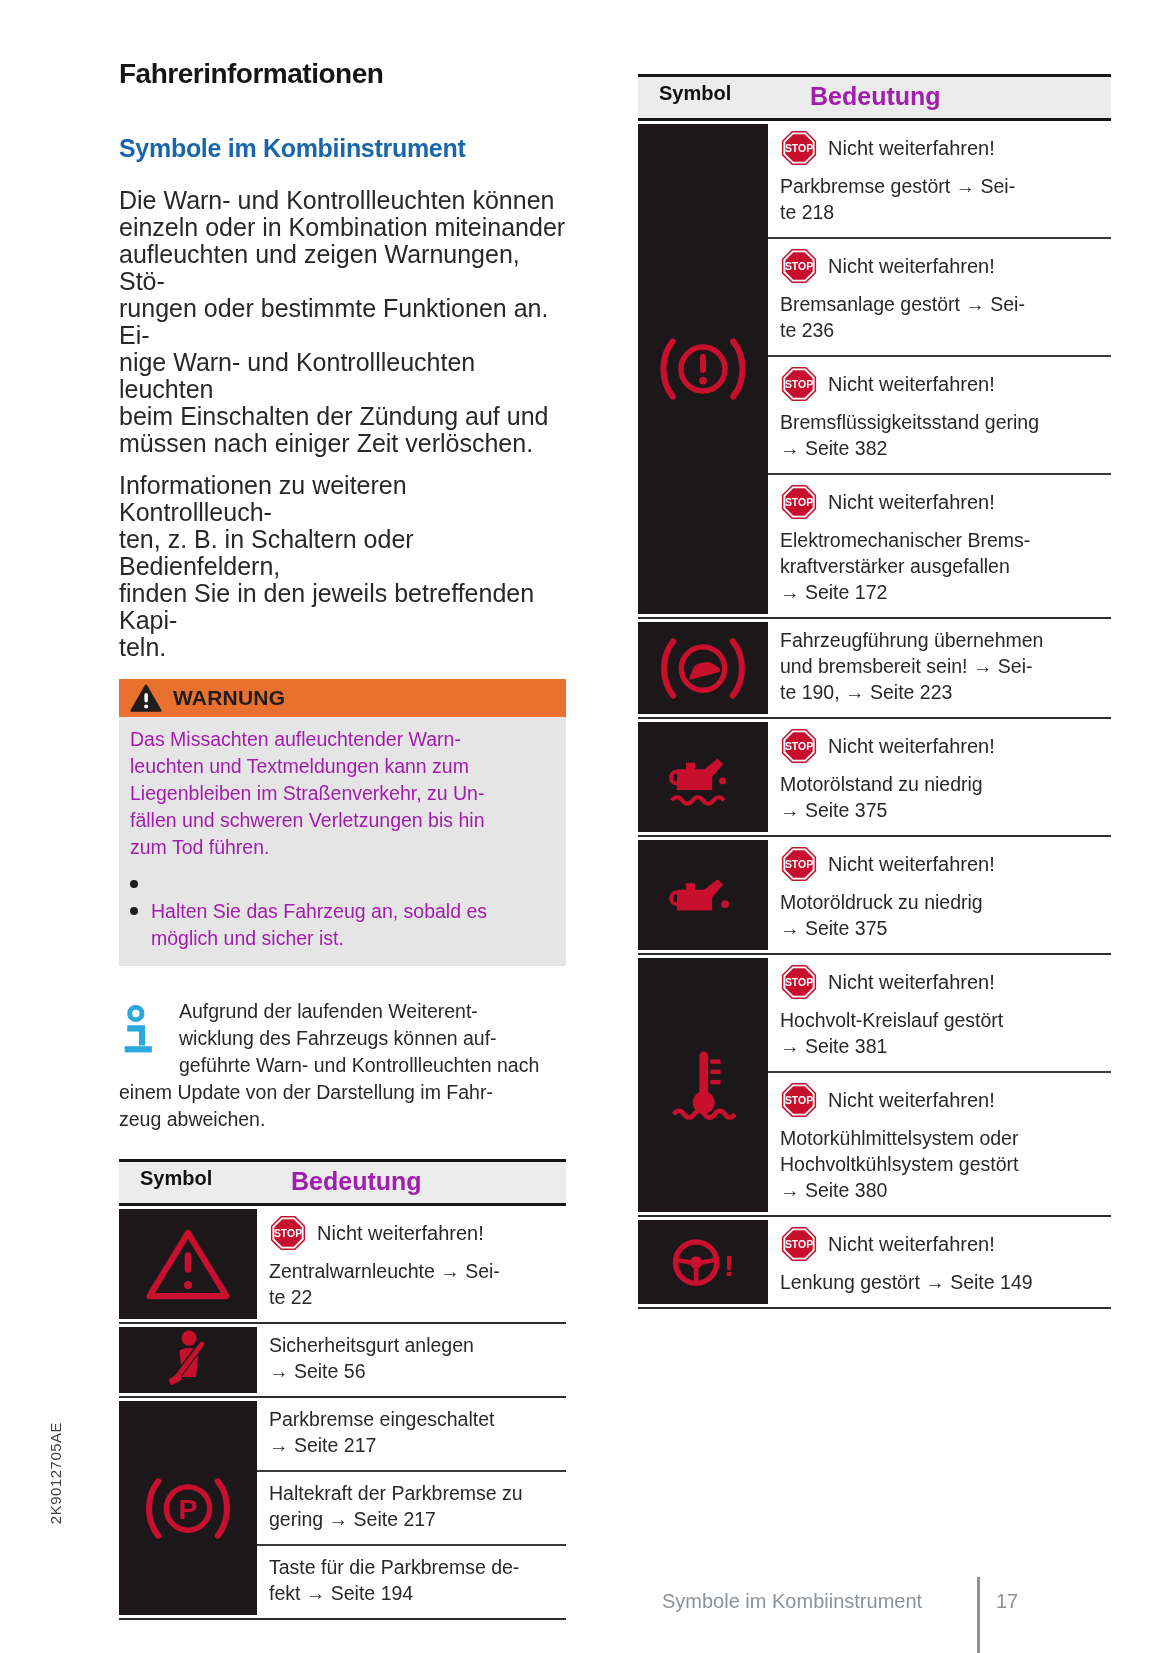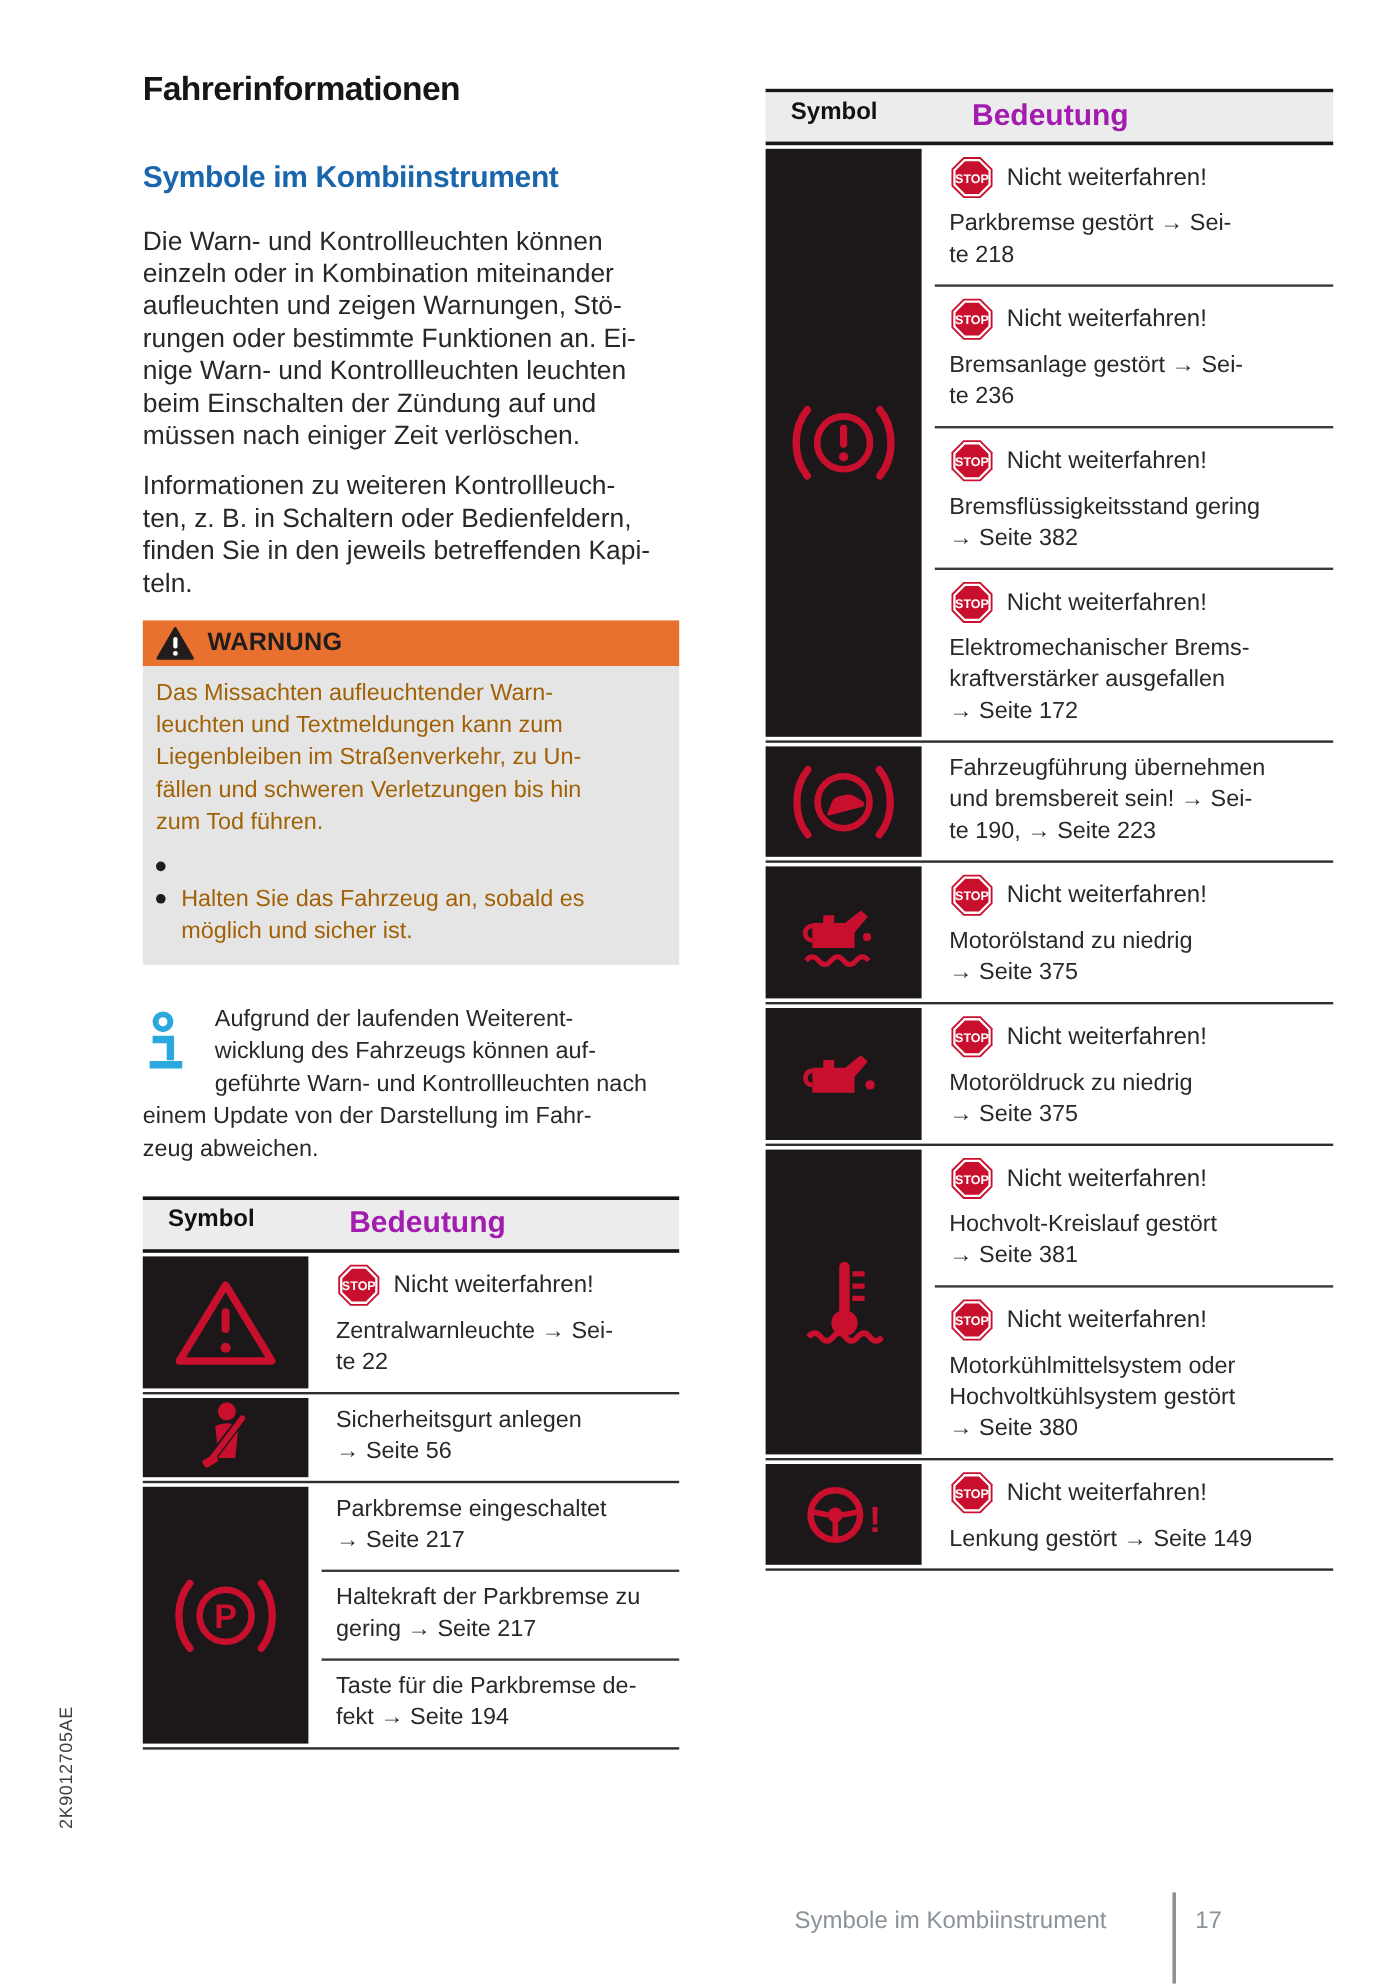--- a/index.html
+++ b/index.html
@@ -5,44 +5,44 @@
   html,body{margin:0;padding:0;}
   body{
     width:1165px;height:1653px;position:relative;overflow:hidden;
     background:#ffffff;color:#282828;
     font-family:"Liberation Sans", sans-serif;
   }
   
   .col-left{position:absolute;left:119px;top:58px;width:447px;}
   .page-title{font-size:28px;font-weight:bold;color:#161616;letter-spacing:-0.5px;margin:0 0 44px 0;}
   .section-heading{font-size:25px;font-weight:bold;color:#1a66ad;margin:0 0 24px 0;letter-spacing:-0.3px;}
-  .body-par{font-size:22px;line-height:27px;white-space:pre-line;margin:0 0 15px 0;color:#282828;}
+  .body-par{font-size:25px;line-height:27px;white-space:pre-line;margin:0 0 15px 0;color:#282828;}
   
   .warn-box{margin-top:18px;}
   .warn-head{background:#e8712f;display:flex;align-items:center;gap:11px;padding:5px 11px;height:28px;}
   .warn-title{font-size:21px;font-weight:bold;color:#221d1d;letter-spacing:0.2px;}
   .warn-body{background:#e6e5e5;padding:9px 11px 14px 11px;}
-  .warn-text{font-size:19.5px;line-height:27px;white-space:pre-line;color:#a16207;margin:0;}
+  .warn-text{font-size:19.5px;line-height:27px;white-space:pre-line;color:#a21caf;margin:0;}
   .warn-li{display:flex;gap:13px;margin-top:10px;}
   .warn-dot{width:8px;height:8px;border-radius:50%;background:#1d1d1d;margin-top:9px;flex:none;}
   
   .info-note{margin-top:32px;}
   .info-icon{float:left;width:42px;height:58px;margin:5px 16px 2px 2px;}
   .info-text{font-size:19.5px;line-height:27px;white-space:pre-line;margin:0;color:#282828;}
   
   .sym-table{border-top:3px solid #161616;margin-top:26px;}
   .sym-head{display:flex;background:#ececec;border-bottom:3px solid #161616;padding:5px 0 7px 0;}
   .sym-head .h-sym{width:138px;padding-left:21px;font-size:20px;font-weight:bold;color:#111;}
   .sym-head .h-mean{padding-left:13px;font-size:25px;font-weight:bold;color:#a21caf;}
   .group{display:flex;border-bottom:2px solid #2e2e2e;align-items:stretch;}
   .sym-cell{width:138px;background:#1c1719;margin:3px 0;display:flex;align-items:center;justify-content:center;flex:none;}
   .col-right .sym-cell{width:130px;}
   .sym-cell svg{display:block;}
   .desc-col{flex:1;display:flex;flex-direction:column;}
-  .entry{padding:8px 0 12px 12px;margin-left:11px;}
+  .entry{padding:8px 0 12px 12px;}
   .entry + .entry{border-top:2px solid #3a3a3a;}
   .stop-line{display:flex;align-items:center;gap:10px;margin-bottom:6px;}
   .stop-badge{width:38px;height:38px;flex:none;}
   .stop-text{font-size:20px;color:#282828;}
   .entry-text{font-size:19.5px;line-height:26px;white-space:pre-line;color:#282828;}
   
   .col-right{position:absolute;left:638px;top:74px;width:473px;}
   .col-right .sym-table{margin-top:0;}
   
   .footer-section{position:absolute;left:662px;top:1590px;font-size:20px;color:#8b9298;}

